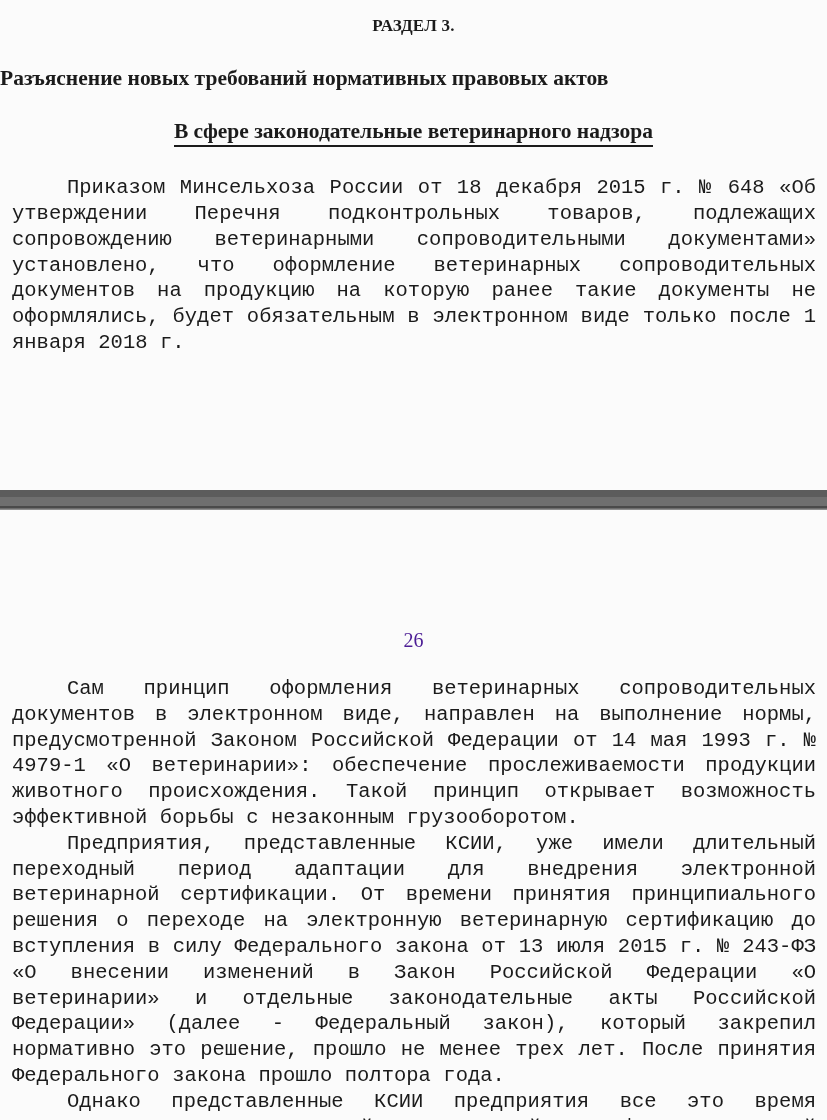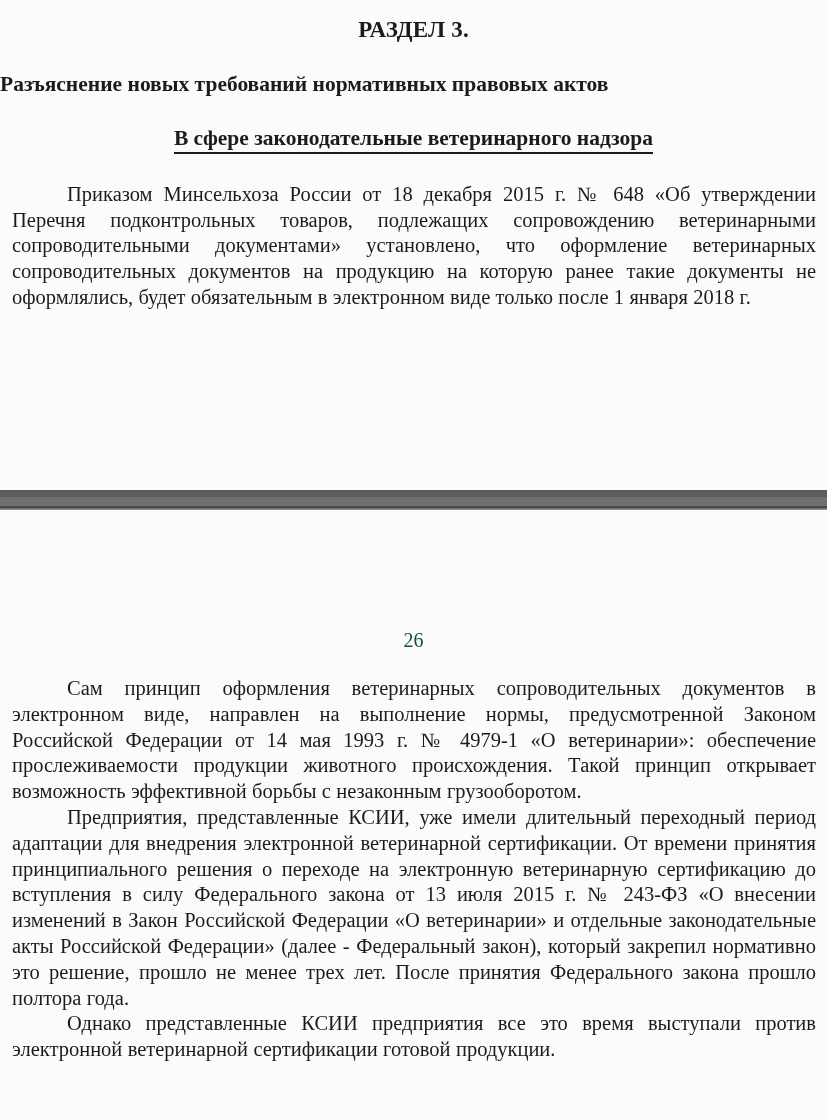--- a/index.html
+++ b/index.html
@@ -31,21 +31,21 @@
 
   .page-two {
     height: 610px;
     padding: 0;
   }
 
   
   .doc-title {
     text-align: center;
     font-weight: bold;
-    font-size: 23px;
+    font-size: 17px;
     letter-spacing: 0.2px;
     margin: 0;
     padding-top: 17px;
     line-height: 1.1;
   }
 
   .doc-subtitle {
     text-align: left;
     font-weight: bold;
     font-size: 21.5px;
@@ -75,20 +75,21 @@
   }
 
   p.para {
     margin: 0;
     text-align: justify;
     text-indent: 55px;
     font-size: 20.5px;
     line-height: 25.8px;
     text-justify: inter-word;
     word-spacing: 0.2px;
+    font-family: Liberation Mono, monospace;
   }
 
   .first-para {
     padding-top: 28px;
   }
 
   
   .page-separator {
     width: 827px;
     height: 20px;
@@ -119,21 +120,21 @@
     height: 1px;
     background: #8e8e8e;
   }
 
   
   .page-number {
     text-align: center;
     font-size: 20px;
     padding-top: 120px;
     line-height: 1;
-    color: #14532d;
+    color: #4c1d95;
   }
 
   .page-two-body {
     padding-top: 26px;
   }
 </style>
 </head>
 <body>
 
 <div class="scan-page page-one">

